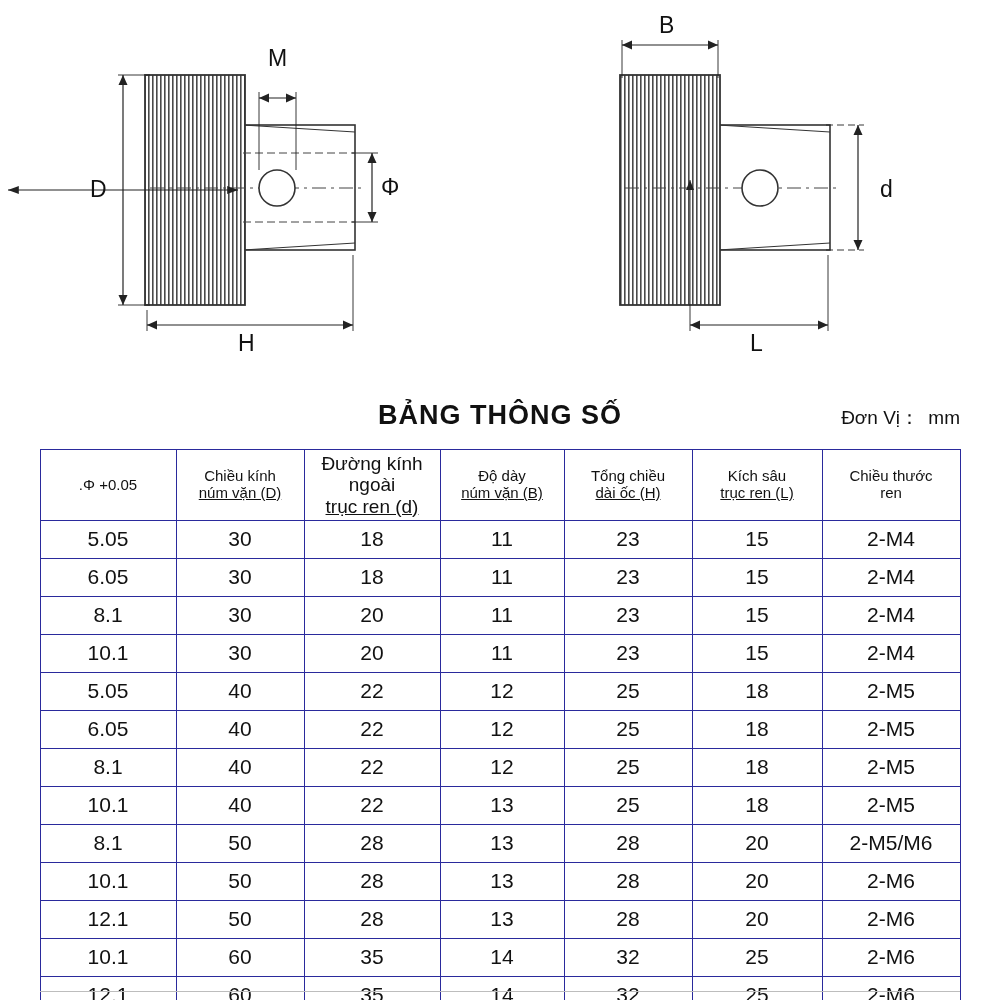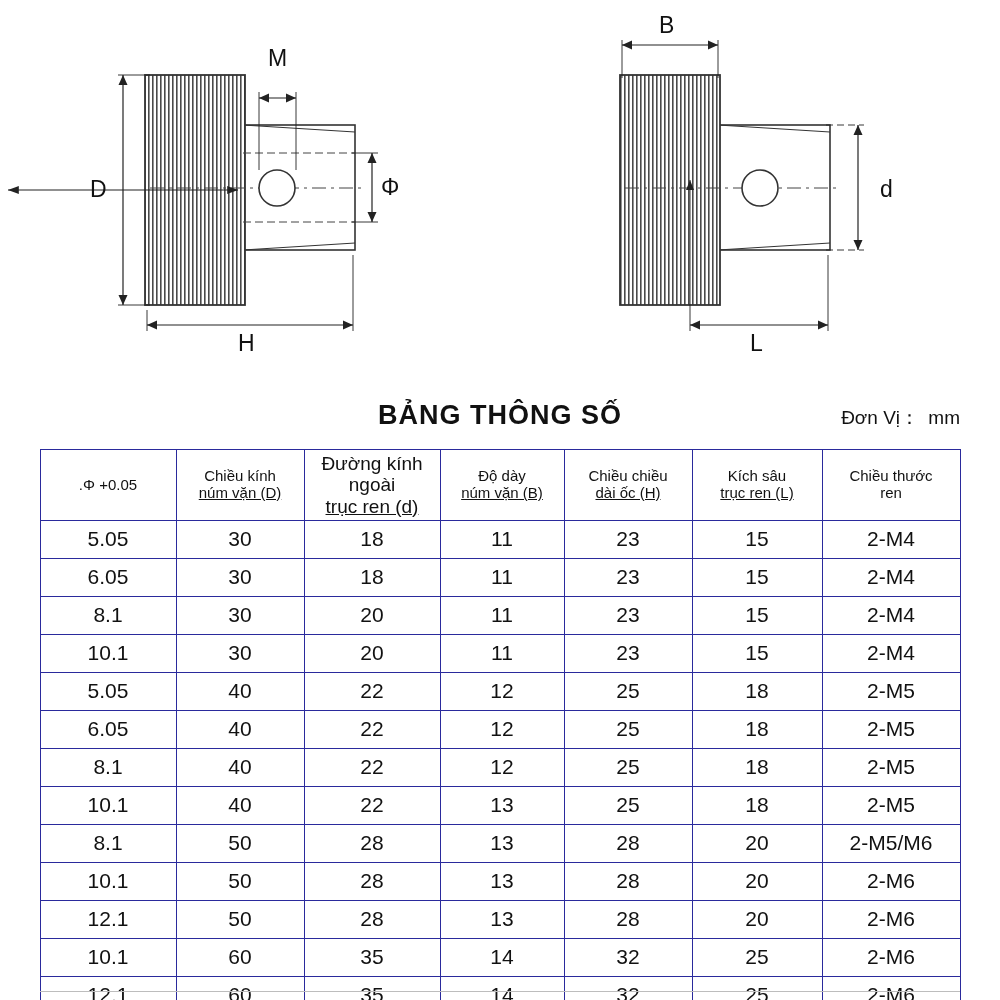--- a/index.html
+++ b/index.html
@@ -232,21 +232,21 @@
       </th>
       <th>
         <span class="l1 th-small">Đường kính ngoài</span>
         <span class="l2 th-small">trục ren (d)</span>
       </th>
       <th>
         <span class="l1 th-mid">Độ dày</span>
         <span class="l2 th-mid">núm vặn (B)</span>
       </th>
       <th>
-        <span class="l1 th-mid">Chiều chiều</span>
+        <span class="l1 th-mid">Tổng chiều</span>
         <span class="l2 th-mid">dài ốc (H)</span>
       </th>
       <th>
         <span class="l1 th-mid">Kích sâu</span>
         <span class="l2 th-mid">trục ren (L)</span>
       </th>
       <th>
         <span class="l1 th-mid">Chiều thước ren</span>
       </th>
     </tr>

